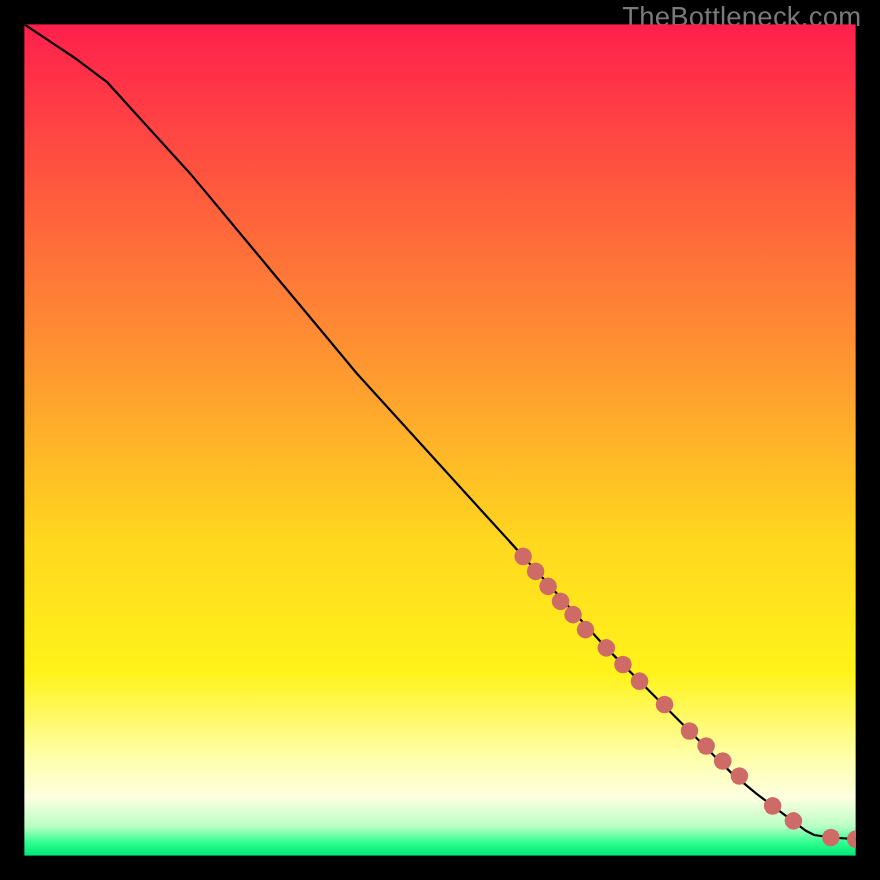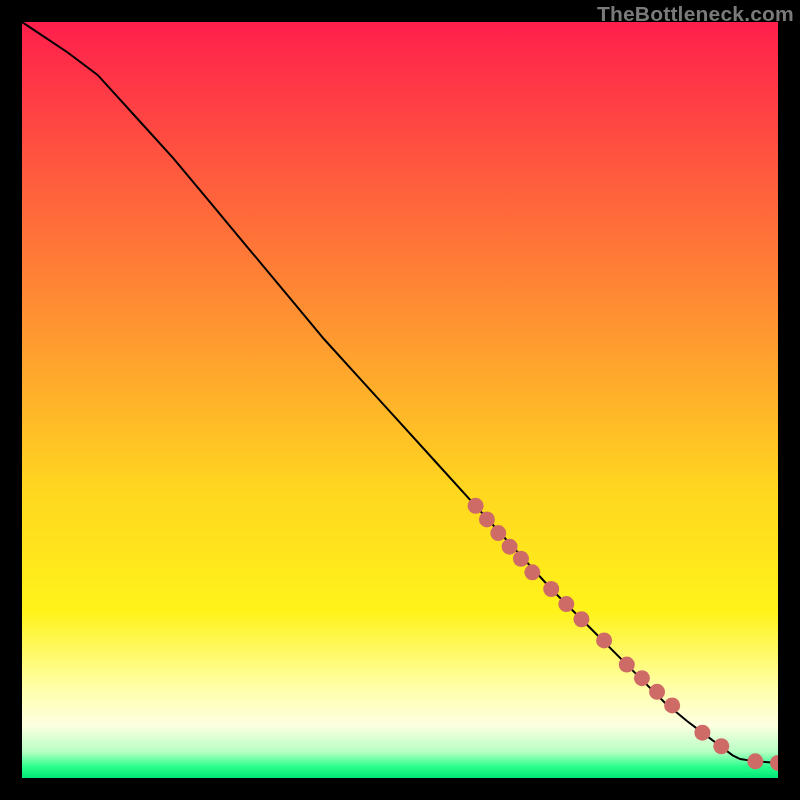--- a/index.html
+++ b/index.html
@@ -19,24 +19,24 @@
     height: 756px;
   }
   .frame svg {
     display: block;
     width: 756px;
     height: 756px;
   }
   .watermark {
     position: absolute;
     top: 2px;
-    right: 6px;
+    right: 17px;
     color: #7a7a7a;
-    font-size: 21px;
-    font-weight: 700;
+    font-size: 25px;
+    font-weight: 400;
     letter-spacing: 0.2px;
     user-select: none;
   }
 </style>
 </head>
 <body>
 
 <div class="watermark">TheBottleneck.com</div>
 
 <div class="frame">

